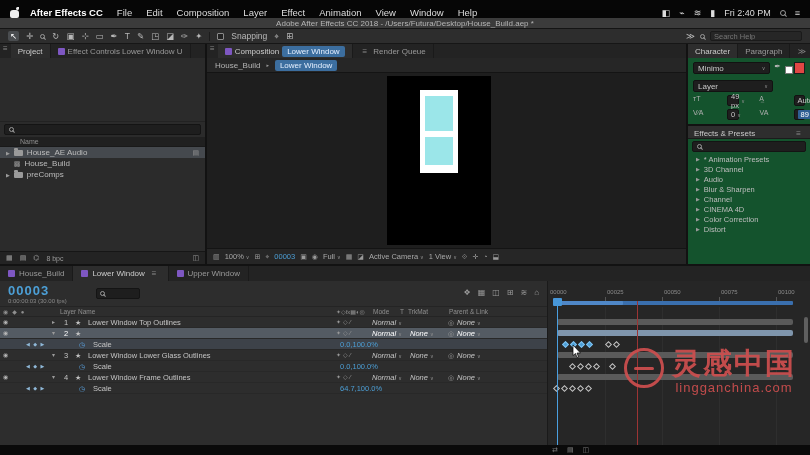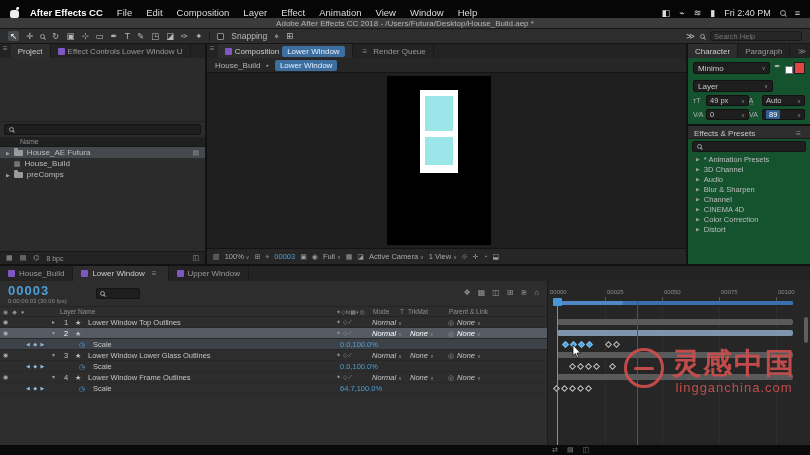--- a/index.html
+++ b/index.html
@@ -70,21 +70,21 @@
 
 .panel-right{width:124px;background:#14532d;border-left:2px solid #121212;display:flex;flex-direction:column;font-size:8px}
 .char-body{padding:4px 5px;display:flex;flex-direction:column;gap:3px}
 .selectbox{height:12px;background:#1e1e1e;border:1px solid #121212;border-radius:2px;display:flex;align-items:center;justify-content:space-between;padding:0 4px;color:#c8c8c8;font-size:8px;min-width:0}
 .row1{display:flex;align-items:flex-start;gap:4px}
 .row1 .selectbox{width:80px}
 .swatches{position:relative;width:20px;height:15px;flex:0 0 auto}
 .sw-w{position:absolute;left:0;top:4px;width:8px;height:8px;background:#fff;border:1px solid #777}
 .sw-r{position:absolute;right:0;top:0;width:11px;height:12px;background:#e04744;border:1px solid #1c1c1c}
 .eyedrop{font-size:8px;color:#b5b5b5}
-.minirow{display:flex;align-items:center;gap:0}
+.minirow{display:flex;align-items:flex-start;gap:21px}
 .mini-ic{font-size:7px;color:#b0b0b0;width:13px;flex:0 0 auto}
 .mini-sel{flex:1;height:11px;background:#1e1e1e;border:1px solid #121212;border-radius:2px;display:flex;align-items:center;justify-content:space-between;padding:0 3px;color:#c8c8c8;font-size:7.5px;min-width:0}
 .val-hl{background:#2f5f93;color:#fff;padding:0 3px;border-radius:1px}
 .fx-divider{height:2px;background:#121212}
 .fx-header{height:13px;background:#2e2e2e;border-bottom:1px solid #1b1b1b;display:flex;align-items:flex-end;padding:0 6px;font-size:8px;color:#c8c8c8}
 .fx-header .hamb{margin-left:auto}
 .fx-list{flex:1}
 .fx-row{height:10px;display:flex;align-items:center;gap:4px;padding-left:8px;font-size:7.5px;color:#bdbdbd}
 
 
@@ -231,21 +231,21 @@
         <div class="searchbox">
           <span class="mag"></span>
         </div>
       </div>
       <div class="pj-header">
         <span>Name</span>
       </div>
       <div class="pj-row sel">
         <span class="tri">▶</span>
         <span class="folder"></span>
-        <span>House_AE Futura</span>
+        <span>House_AE Audio</span>
         <span class="rowend">▤</span>
       </div>
       <div class="pj-row">
         <span class="tri" style="visibility:hidden">▶</span>
         <span class="compic">▩</span>
         <span>House_Build</span>
       </div>
       <div class="pj-row">
         <span class="tri">▶</span>
         <span class="folder"></span>

